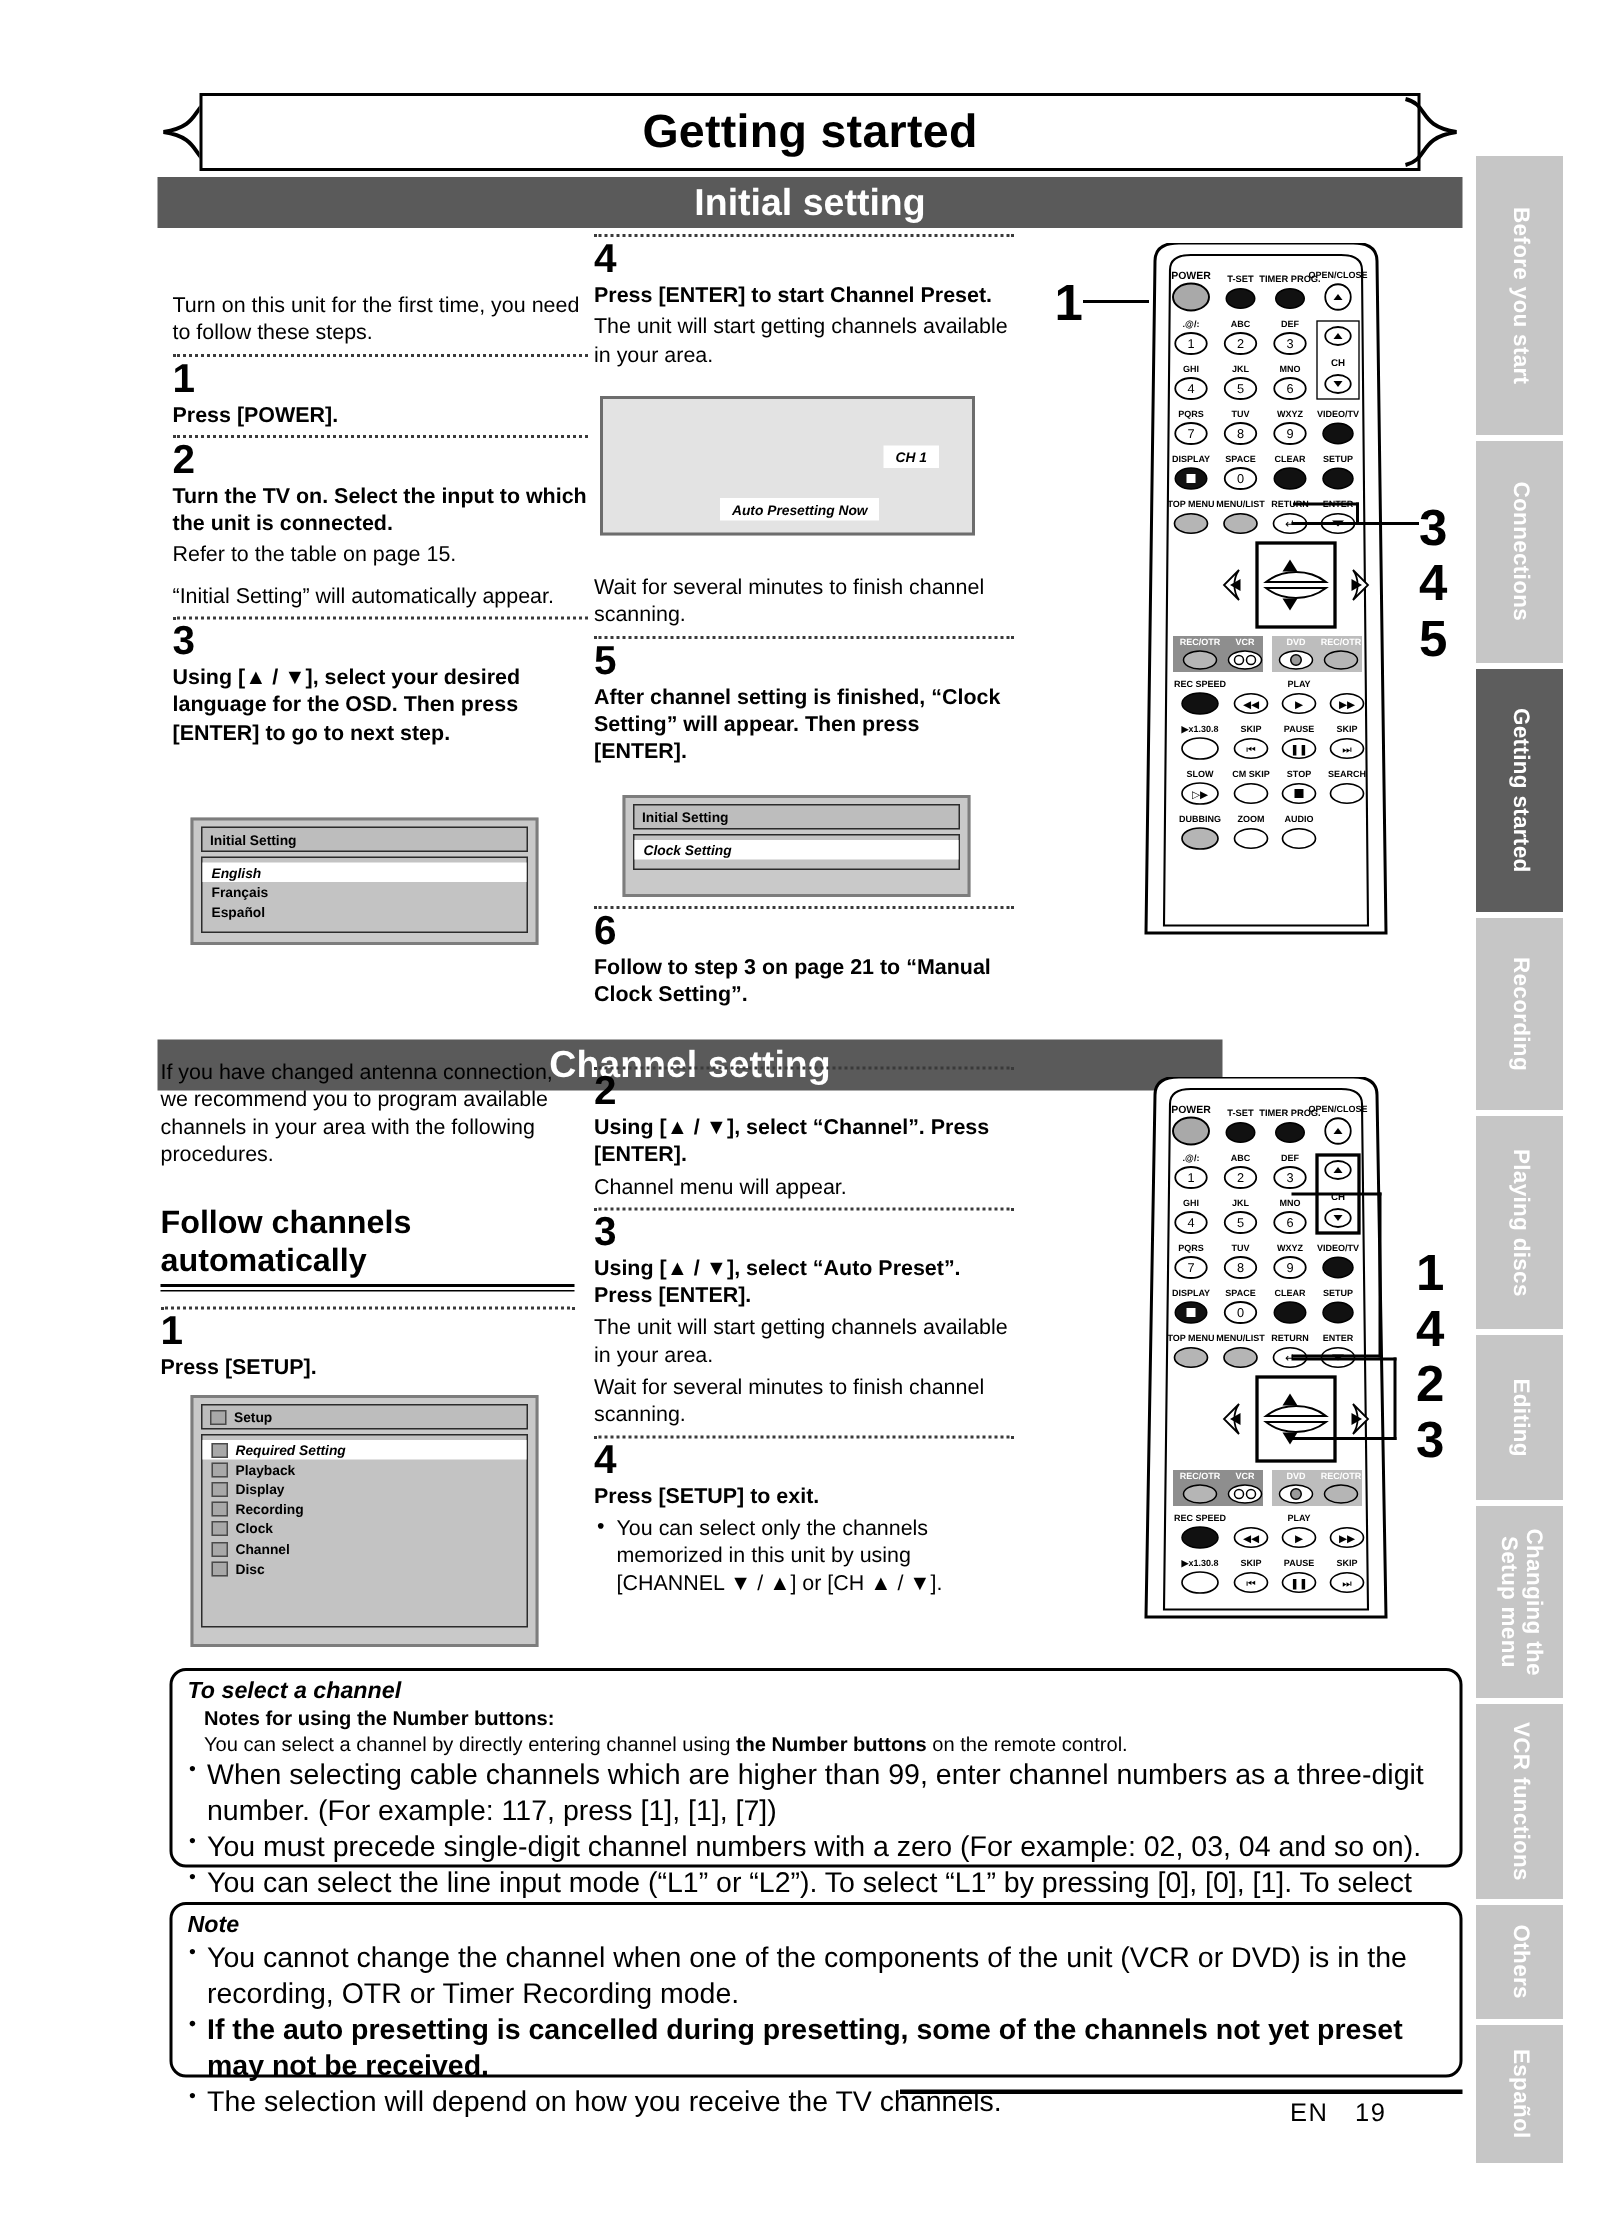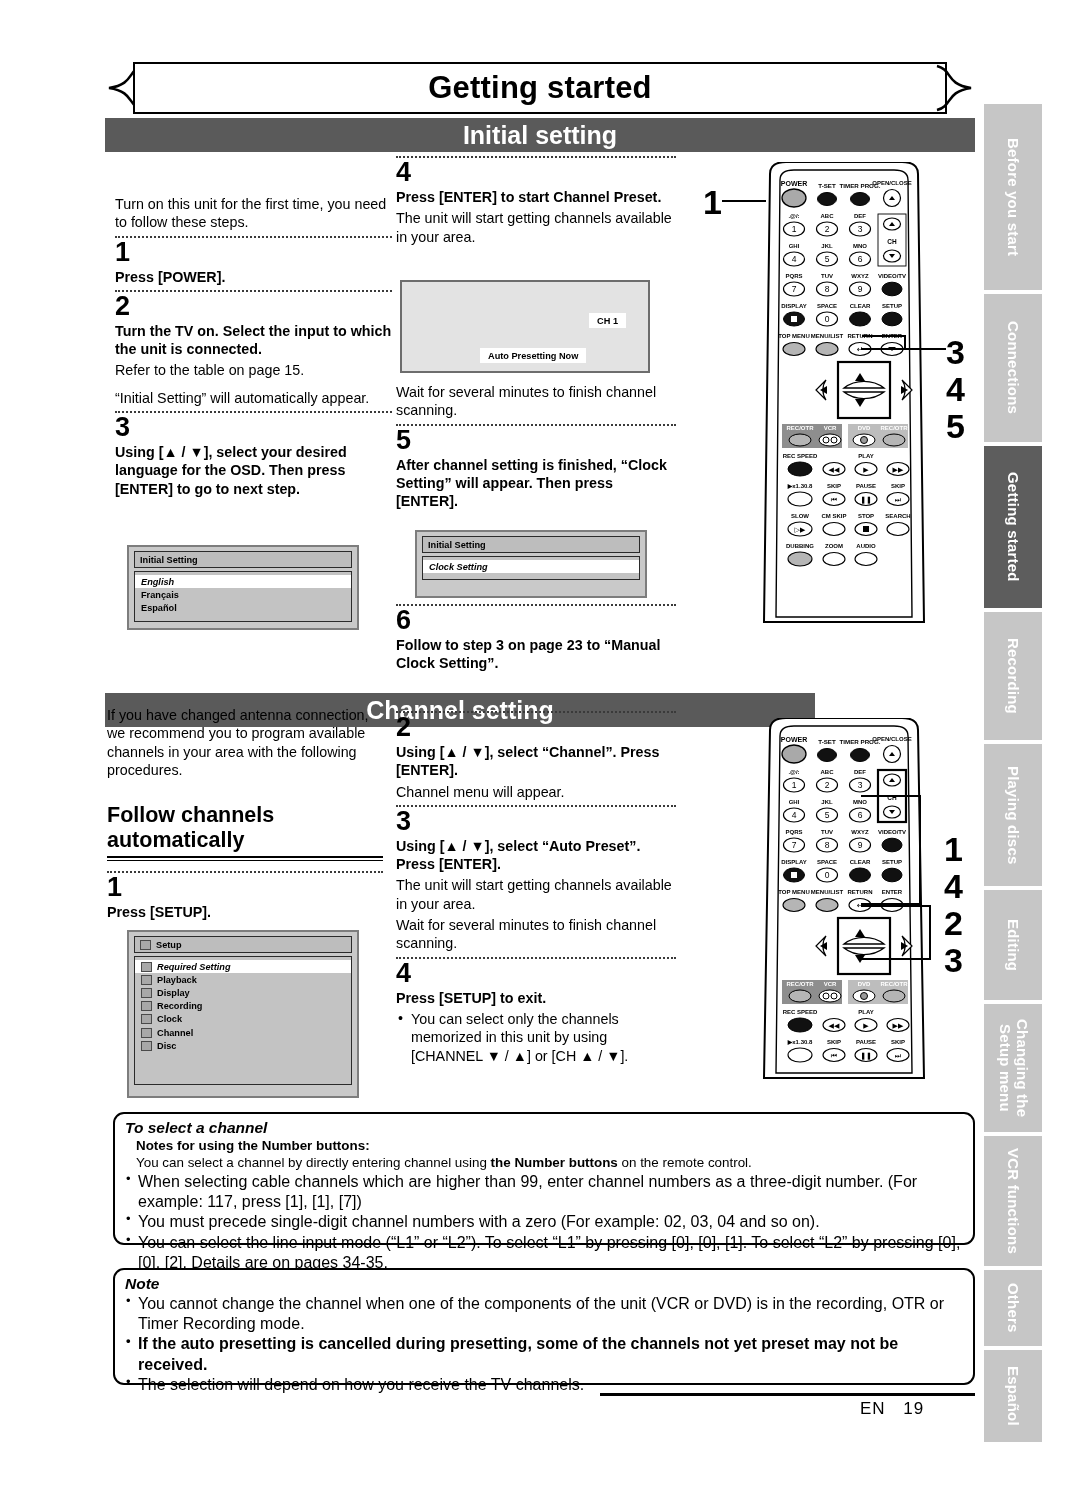--- a/index.html
+++ b/index.html
@@ -85,21 +85,21 @@
 
   
   .roundbox {
     position:absolute; border:2.2px solid #000; border-radius:11px;
     background:#fff; padding:5px 10px 7px 10px;
   }
   .roundbox .hdr { font-size:15.5px; font-weight:bold; font-style:italic; margin-bottom:1px; }
   .roundbox .line { font-size:13.4px; line-height:1.265; margin:0; }
   .roundbox ul { margin:0; padding:0; list-style:none; }
   .roundbox li {
-    font-size:16px; line-height:1.265; position:relative; padding-left:13px; margin:0;
+    font-size:19px; line-height:1.265; position:relative; padding-left:13px; margin:0;
   }
   .roundbox li:before {
     content:"\2022"; position:absolute; left:1px; top:-1px; font-size:13px;
   }
 
   
   #tabstrip { position:absolute; left:984px; top:104px; width:58px; }
   .tab {
     width:58px; background:#c6c6c6; color:#fff;
     display:flex; align-items:center; justify-content:center;
@@ -175,21 +175,21 @@
   </div>
 </div>
 
 <div class="col" style="left:396px; top:152px; width:280px;">
   <div class="dots"></div>
   <div class="stepnum">4</div>
   <p class="b">Press [ENTER] to start Channel Preset.</p>
   <p>The unit will start getting channels available in your area.</p>
 </div>
 
-<div class="tvscreen" style="position:absolute; left:400px; top:280px; width:250px; height:93px;">
+<div class="tvscreen" style="position:absolute; left:400px; top:264px; width:250px; height:93px;font-style:italic;">
   <div class="tag" style="right:22px; top:31px;">CH 1</div>
   <div class="tag" style="left:78px; top:66px;">Auto Presetting Now</div>
 </div>
 
 <div class="col" style="left:396px; top:383px; width:280px;">
   <p>Wait for several minutes to finish channel scanning.</p>
   <div class="dots"></div>
   <div class="stepnum">5</div>
   <p class="b">After channel setting is finished, “Clock Setting” will appear. Then press [ENTER].</p>
 </div>
@@ -199,21 +199,21 @@
   <div class="panel">
     <div class="row sel">
       <span>Clock Setting</span>
     </div>
   </div>
 </div>
 
 <div class="col" style="left:396px; top:600px; width:280px;">
   <div class="dots"></div>
   <div class="stepnum">6</div>
-  <p class="b">Follow to step 3 on page 23 to “Manual Clock Setting”.</p>
+  <p class="b">Follow to step 3 on page 21 to “Manual Clock Setting”.</p>
 </div>
 
 <div class="remote" style="left:752px; top:162px;">
   <svg width="195" height="470" viewBox="0 0 195 470">
     <defs>
       <g id="btnOvalBlack">
           <ellipse cx="0" cy="0" rx="11" ry="7.5" fill="#111" stroke="#000" stroke-width="1"></ellipse>
         </g>
     </defs>
 

